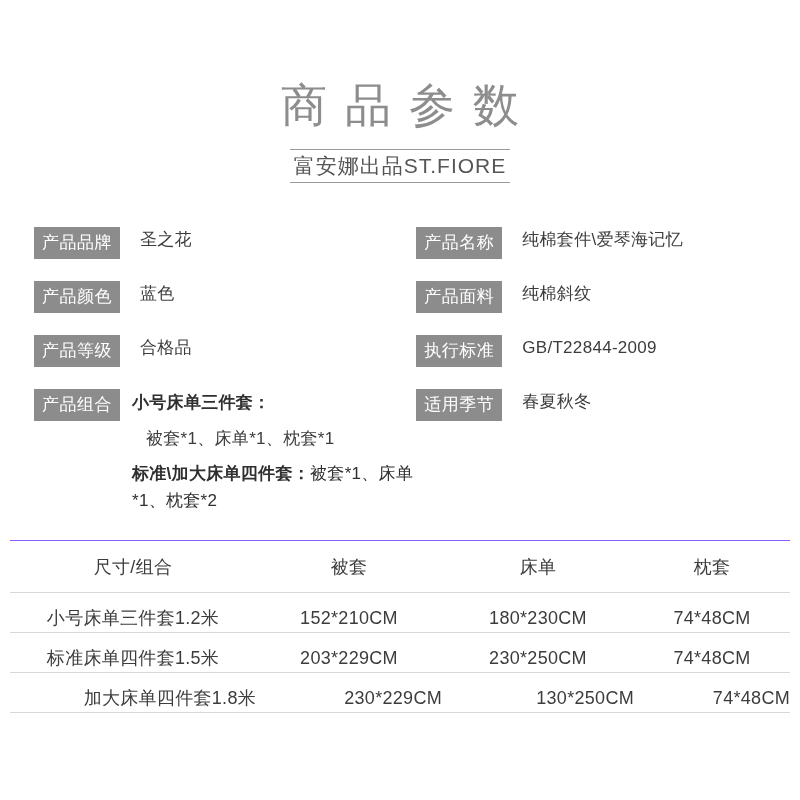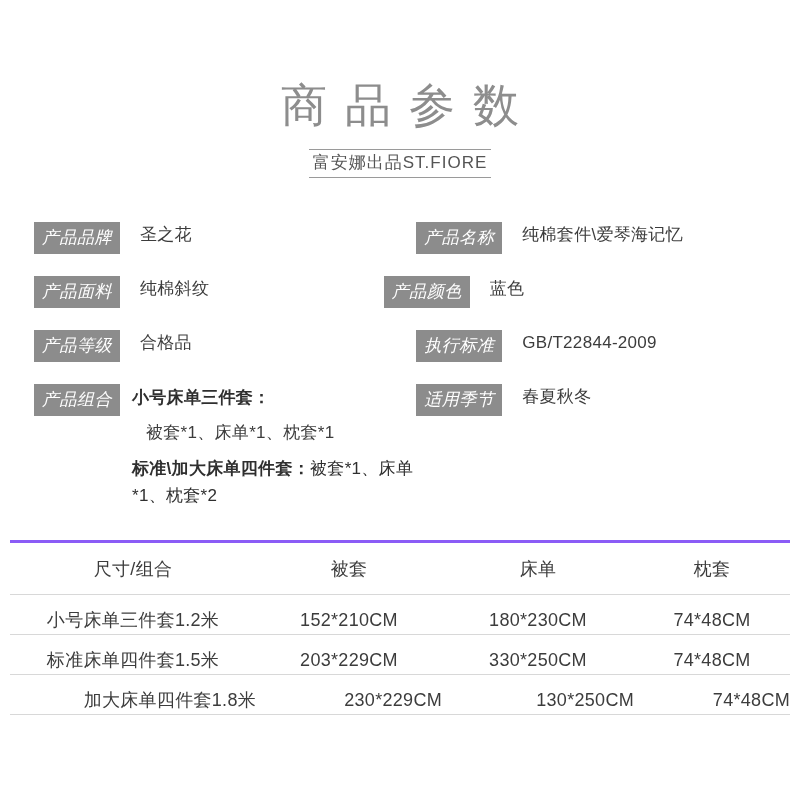--- a/index.html
+++ b/index.html
@@ -36,21 +36,21 @@
     line-height: 1.2;
     font-family: "DejaVu Sans", "Liberation Sans", sans-serif;
   }
   .header-sub-wrap {
     margin-top: 14px;
     display: flex;
     justify-content: center;
   }
   .header-sub {
     display: inline-block;
-    font-size: 17px;
+    font-size: 21px;
     letter-spacing: 1px;
     color: #555555;
     border-top: 1px solid #9a9a9a;
     border-bottom: 1px solid #9a9a9a;
     padding: 2px 4px 3px 4px;
     line-height: 1.3;
   }
 
   
   .specs {
@@ -71,21 +71,20 @@
 
   .tag {
     background: #8c8c8c;
     color: #ffffff;
     font-size: 17px;
     line-height: 1;
     padding: 7px 8px 8px 8px;
     white-space: nowrap;
     letter-spacing: 0.5px;
     flex: none;
-    font-style: italic;
   }
   .val {
     font-size: 17px;
     color: #3c3c3c;
     margin-left: 20px;
     line-height: 1.55;
     white-space: nowrap;
     letter-spacing: 0.3px;
   }
 
@@ -127,21 +126,21 @@
   .size-table th,
   .size-table td {
     font-weight: normal;
     text-align: center;
     padding: 13px 0 2px 0;
     border-bottom: 1px solid #d8d8d8;
     letter-spacing: 0.3px;
     white-space: nowrap;
   }
   .size-table thead th {
-    border-top: 3px solid #8b5cf6;
+    border-top: 1px solid #8b5cf6;
     border-bottom: 1px solid #d8d8d8;
     padding: 14px 0 13px 0;
   }
   .size-table tbody tr:last-child td {
     border-bottom: 1px solid #d8d8d8;
     text-align: right;
   }
   .col-name { width: 246px; text-align: center; }
   .col-a { width: 186px; }
   .col-b { width: 192px; }
@@ -166,27 +165,27 @@
         <span class="tag">产品品牌</span>
         <span class="val">圣之花</span>
       </div>
       <div class="spec-col right">
         <span class="tag">产品名称</span>
         <span class="val">纯棉套件\爱琴海记忆</span>
       </div>
     </div>
 
     <div class="spec-row">
+      <div class="spec-col left">
+        <span class="tag">产品颜色</span>
+        <span class="val">蓝色</span>
+      </div>
       <div class="spec-col right">
         <span class="tag">产品面料</span>
         <span class="val">纯棉斜纹</span>
-      </div>
-      <div class="spec-col left">
-        <span class="tag">产品颜色</span>
-        <span class="val">蓝色</span>
       </div>
     </div>
 
     <div class="spec-row">
       <div class="spec-col left">
         <span class="tag">产品等级</span>
         <span class="val">合格品</span>
       </div>
       <div class="spec-col right">
         <span class="tag">执行标准</span>
@@ -225,21 +224,21 @@
     <tbody>
       <tr>
         <td class="col-name">小号床单三件套1.2米</td>
         <td class="col-a">152*210CM</td>
         <td class="col-b">180*230CM</td>
         <td class="col-c">74*48CM</td>
       </tr>
       <tr>
         <td class="col-name">标准床单四件套1.5米</td>
         <td class="col-a">203*229CM</td>
-        <td class="col-b">330*250CM</td>
+        <td class="col-b">230*250CM</td>
         <td class="col-c">74*48CM</td>
       </tr>
       <tr>
         <td class="col-name">加大床单四件套1.8米</td>
         <td class="col-a">230*229CM</td>
         <td class="col-b">130*250CM</td>
         <td class="col-c">74*48CM</td>
       </tr>
     </tbody>
   </table>

